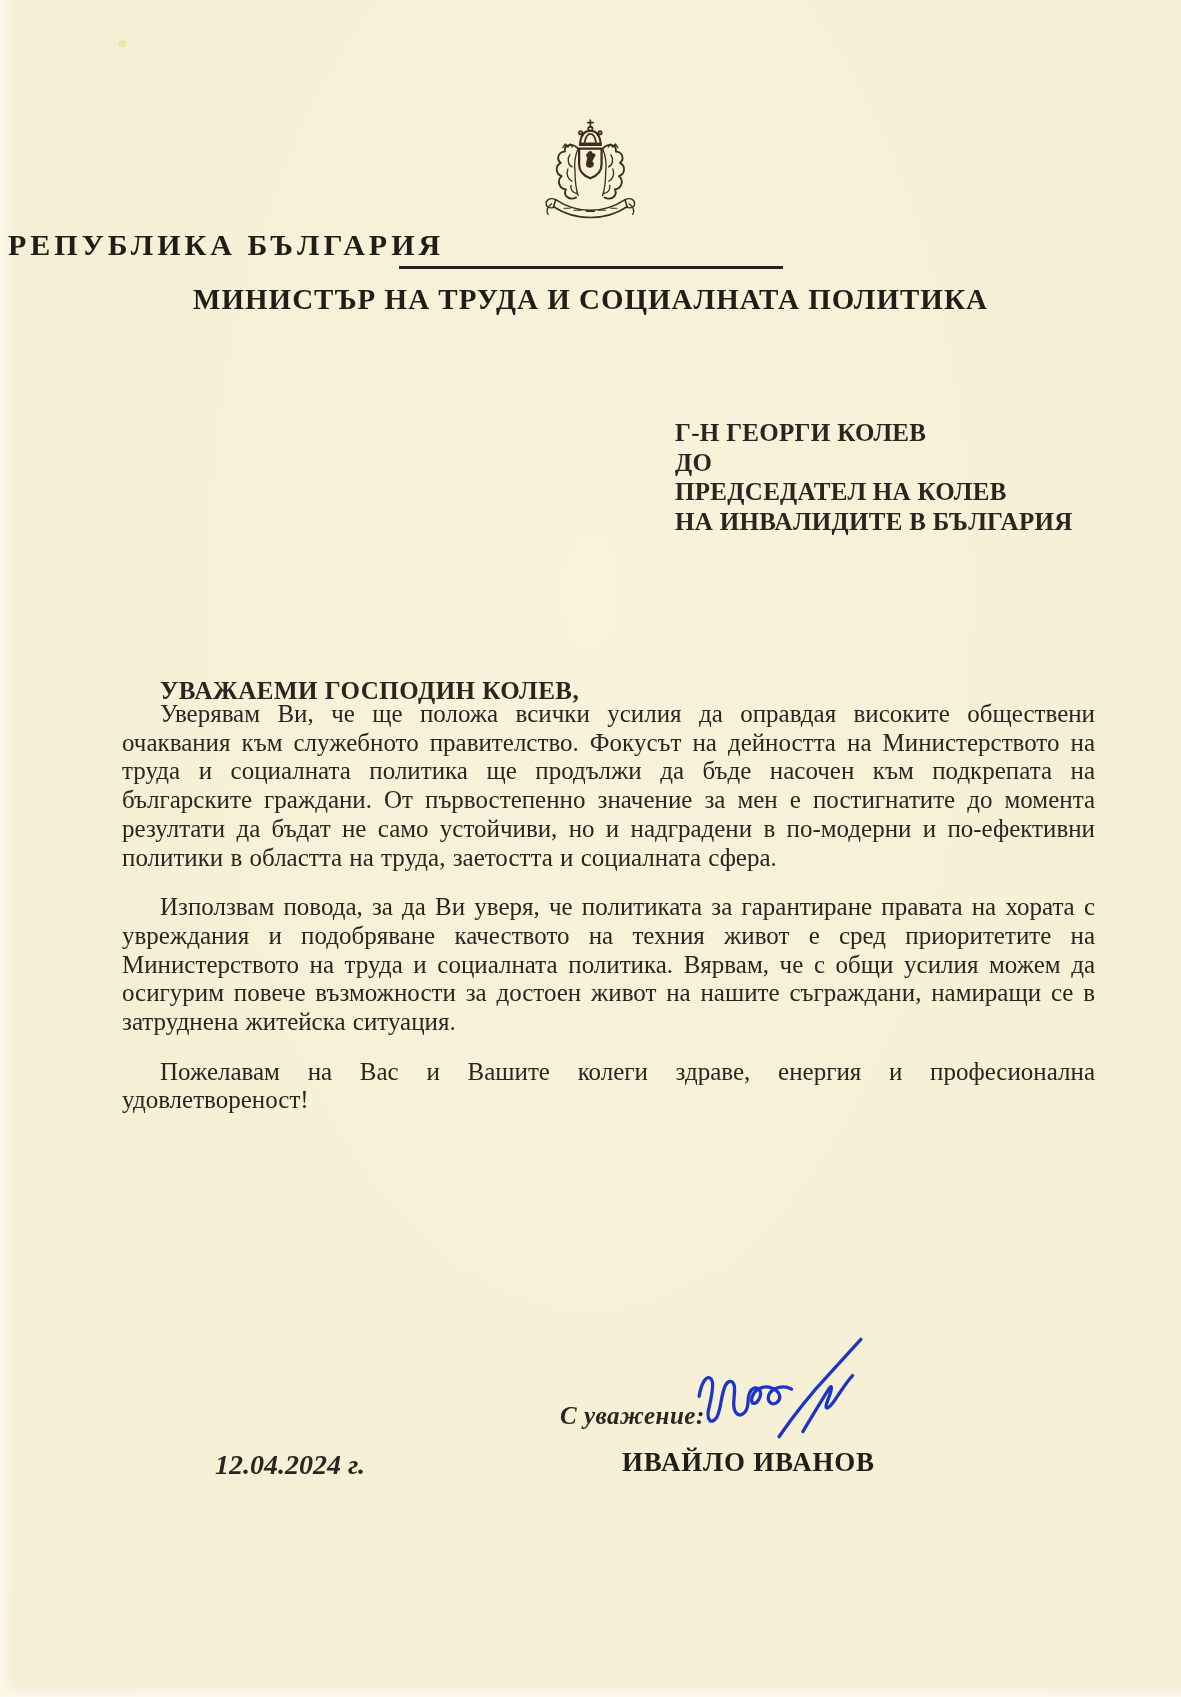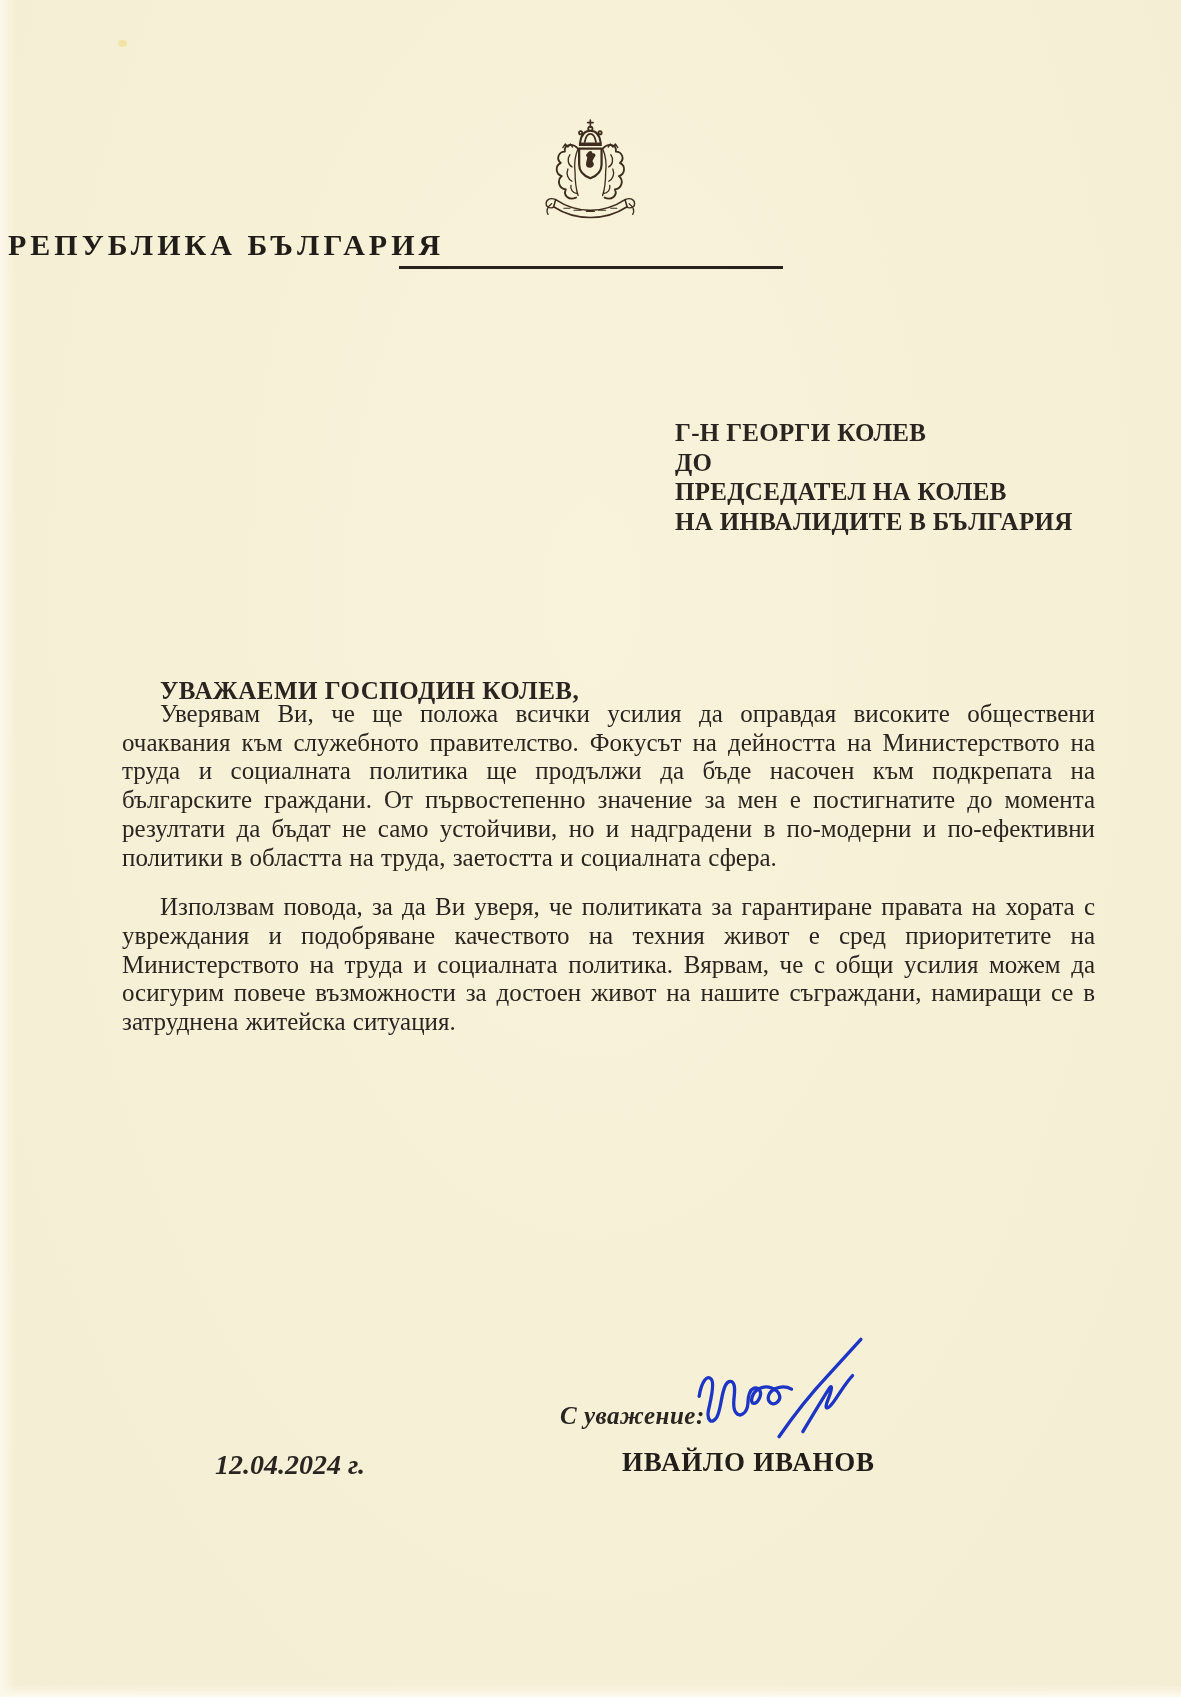--- a/index.html
+++ b/index.html
@@ -81,33 +81,38 @@
 
       <path d="M26,80 C38,88 50,90.5 60,90.5 C70,90.5 82,88 94,80 L96,87 C84,95 70,97.5 60,97.5 C50,97.5 36,95 24,87 Z" stroke-width="1.6"></path>
       <path d="M26,80 C20,77.5 15.5,80.5 17,86 C19.5,89 23.5,88.3 24,87 M94,80 C100,77.5 104.5,80.5 103,86 C100.5,89 96.5,88.3 96,87" stroke-width="1.4"></path>
       <path d="M34,88.5 h6 M44,90.5 h7 M56,91.5 h8 M68,90.5 h7 M80,88.5 h6" stroke-width="1.1"></path>
       <path d="M22,84 C18,87 16.5,91 18.5,94.5 M98,84 C102,87 103.5,91 101.5,94.5" stroke-width="1.3"></path>
     </svg>
   </div>
 
   <h1 class="country">РЕПУБЛИКА БЪЛГАРИЯ</h1>
   <div class="rule"></div>
+  <h2 class="office">МИНИСТЪР НА ТРУДА И СОЦИАЛНАТА ПОЛИТИКА</h2>
 
   <section class="recipient">
     <div>Г-Н ГЕОРГИ КОЛЕВ</div>
     <div>ДО</div>
     <div>ПРЕДСЕДАТЕЛ НА КОЛЕВ</div>
     <div>НА ИНВАЛИДИТЕ В БЪЛГАРИЯ</div>
   </section>
 
   <p class="salutation">УВАЖАЕМИ ГОСПОДИН КОЛЕВ,</p>
 
   <section class="body">
     <p>Уверявам Ви, че ще положа всички усилия да оправдая високите обществени очаквания към служебното правителство. Фокусът на дейността на Министерството на труда и социалната политика ще продължи да бъде насочен към подкрепата на българските граждани. От първостепенно значение за мен е постигнатите до момента резултати да бъдат не само устойчиви, но и надградени в по-модерни и по-ефективни политики в областта на труда, заетостта и социалната сфера.</p>
     <p>Използвам повода, за да Ви уверя, че политиката за гарантиране правата на хората с увреждания и подобряване качеството на техния живот е сред приоритетите на Министерството на труда и социалната политика. Вярвам, че с общи усилия можем да осигурим повече възможности за достоен живот на нашите съграждани, намиращи се в затруднена житейска ситуация.</p>
+    <p>
+        <span class="fl1">Пожелавам на Вас и Вашите колеги здраве, енергия и професионална</span>
+        <span class="fl2">удовлетвореност!</span>
+      </p>
   </section>
 
   <p class="regards">С уважение:</p>
 
   <div class="signature">
     <svg viewBox="0 0 170 110" width="178" height="114" fill="none" stroke="#1c35c4" stroke-width="3.2" stroke-linecap="round" stroke-linejoin="round">
       <path d="M8,64 C10,50 16,42 20,48 C23,53 19,68 17,77 C15,87 20,92 25,84 C29,77 29,63 33,54 C36,48 41,48 42,55 C43,63 39,73 43,79 C47,85 54,81 55,71 C55,65 56,58 61,56 C66,55 69,60 66,66 C63,72 57,73 59,65 C61,57 70,53 78,56 C86,59 88,66 83,70 C78,74 72,68 76,61 C80,55 90,53 97,57"></path>
       <path d="M85,103 C98,84 117,60 133,43 C144,31 154,20 164,9"></path>
       <path d="M108,98 C117,83 126,68 133,57 C137,51 136,58 132,68 C128,78 132,78 140,66 C146,57 151,49 156,44"></path>
     </svg>

